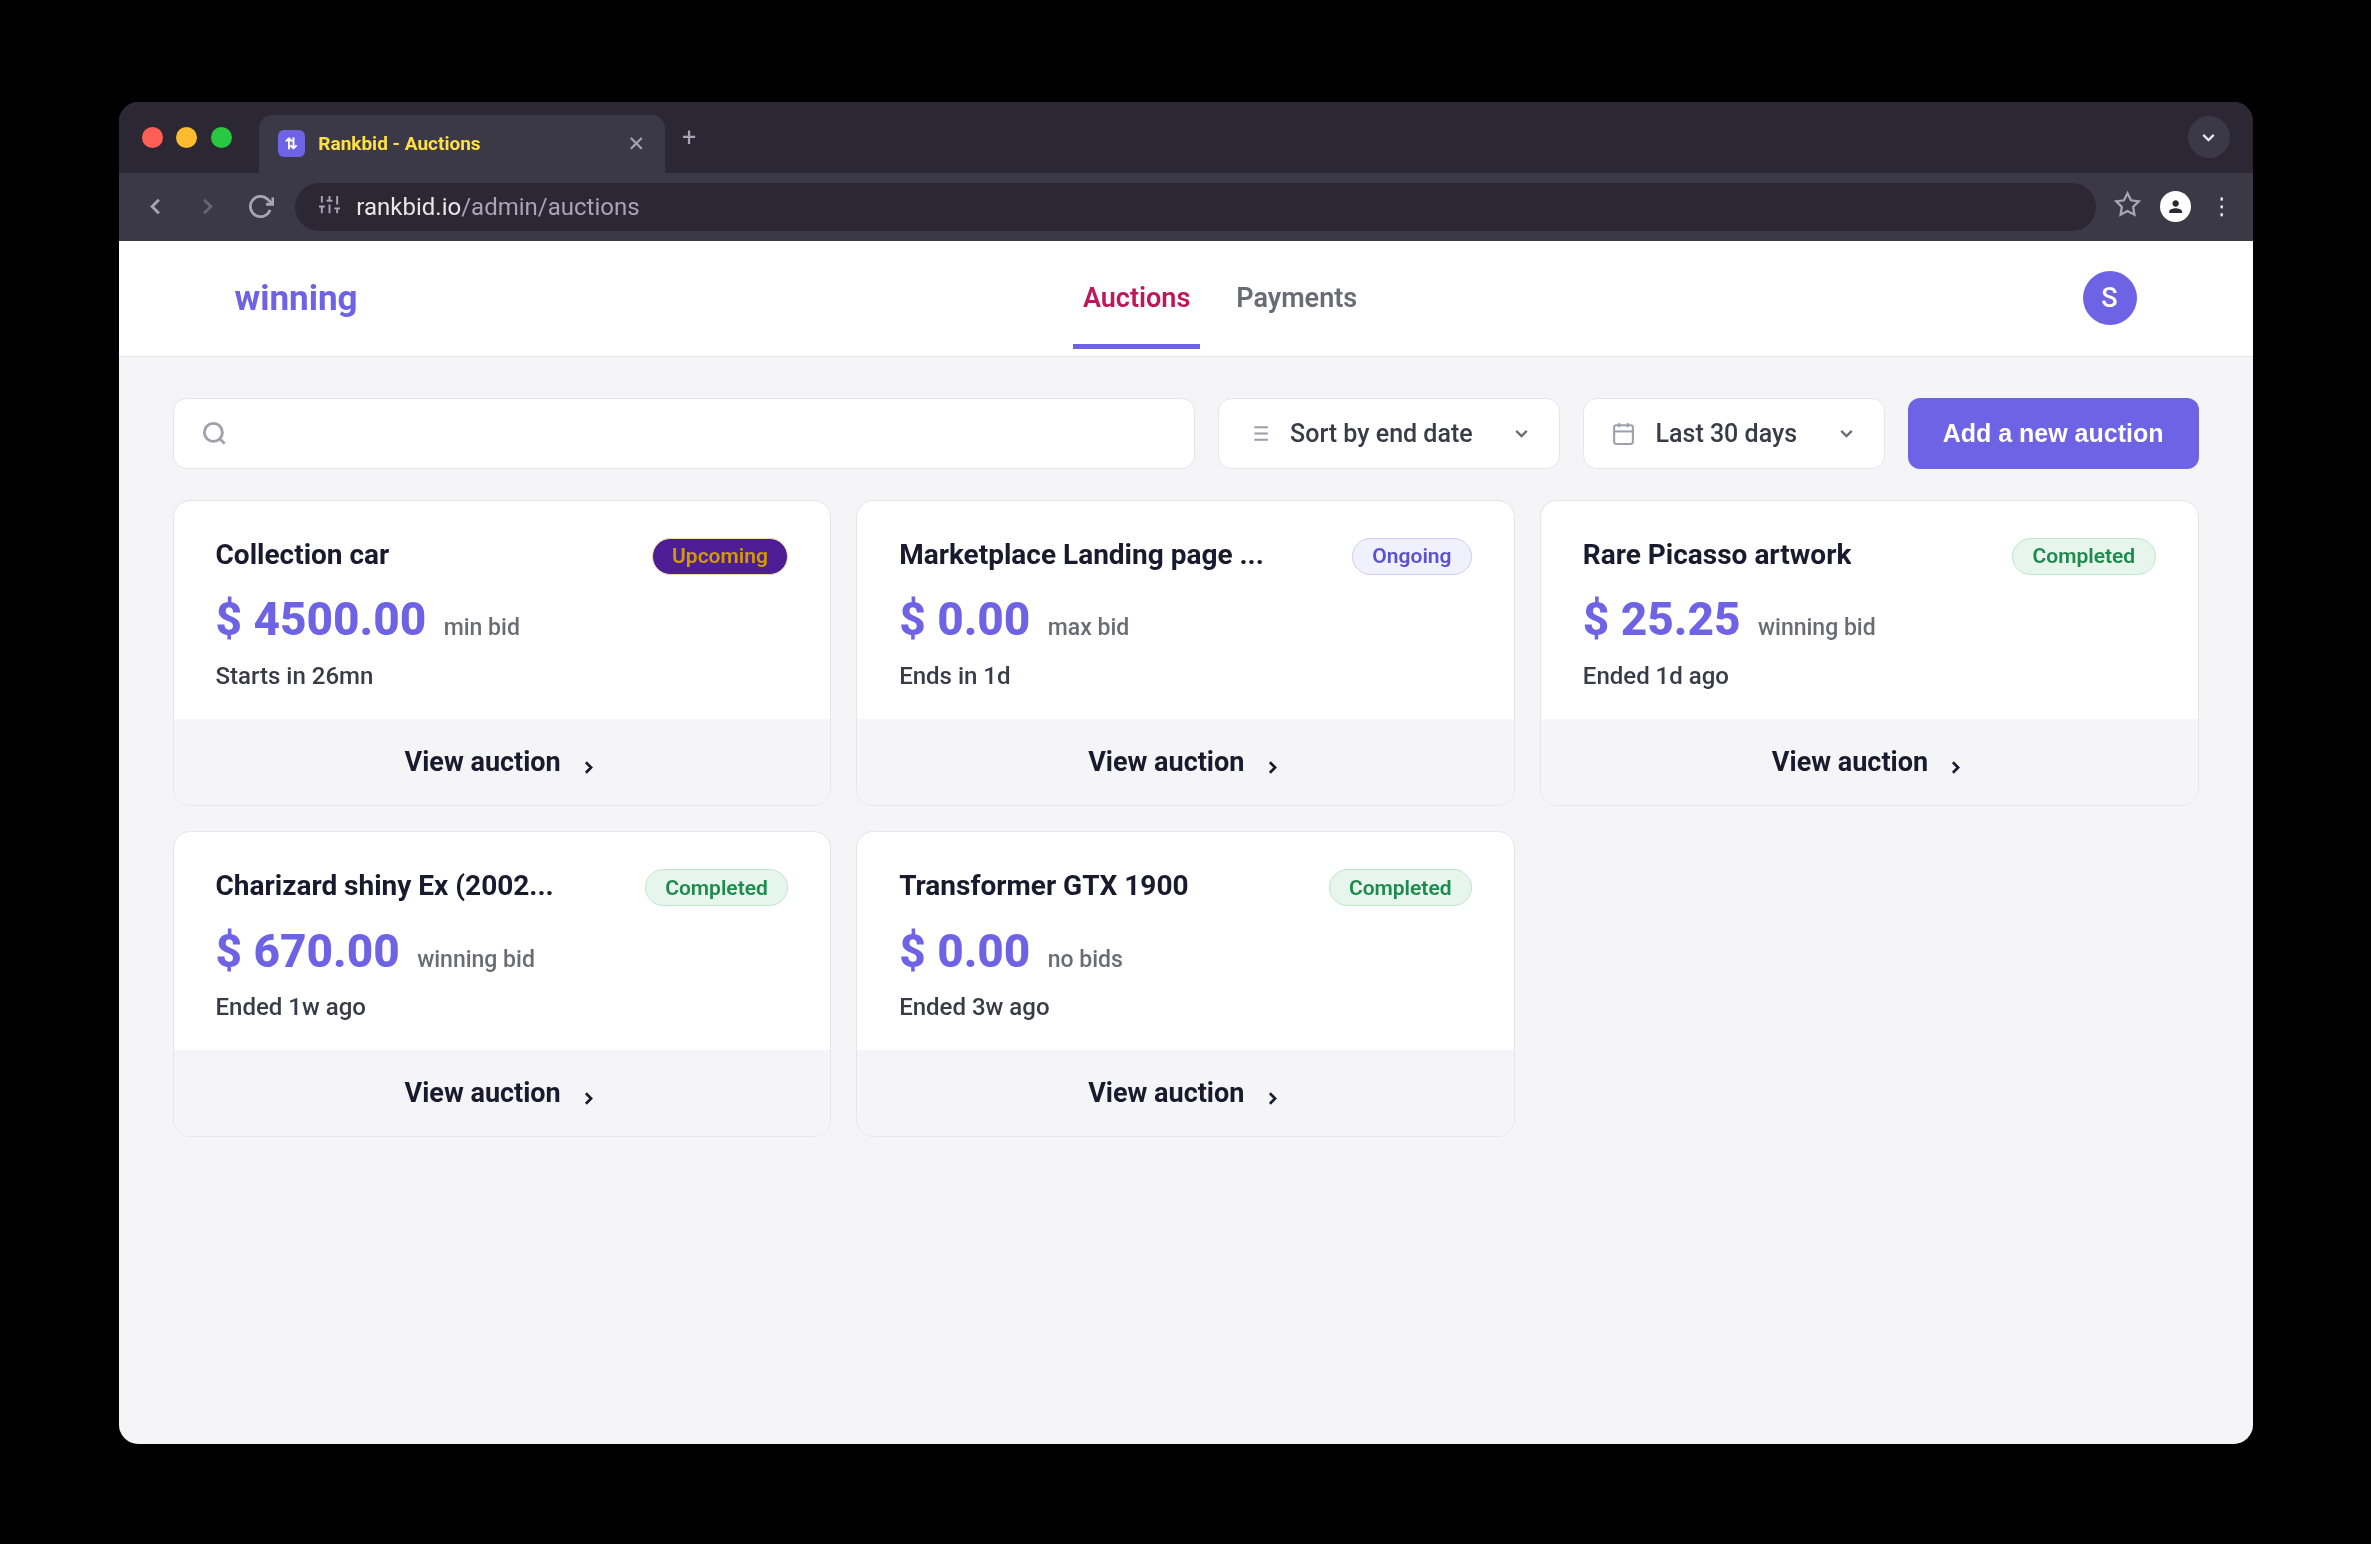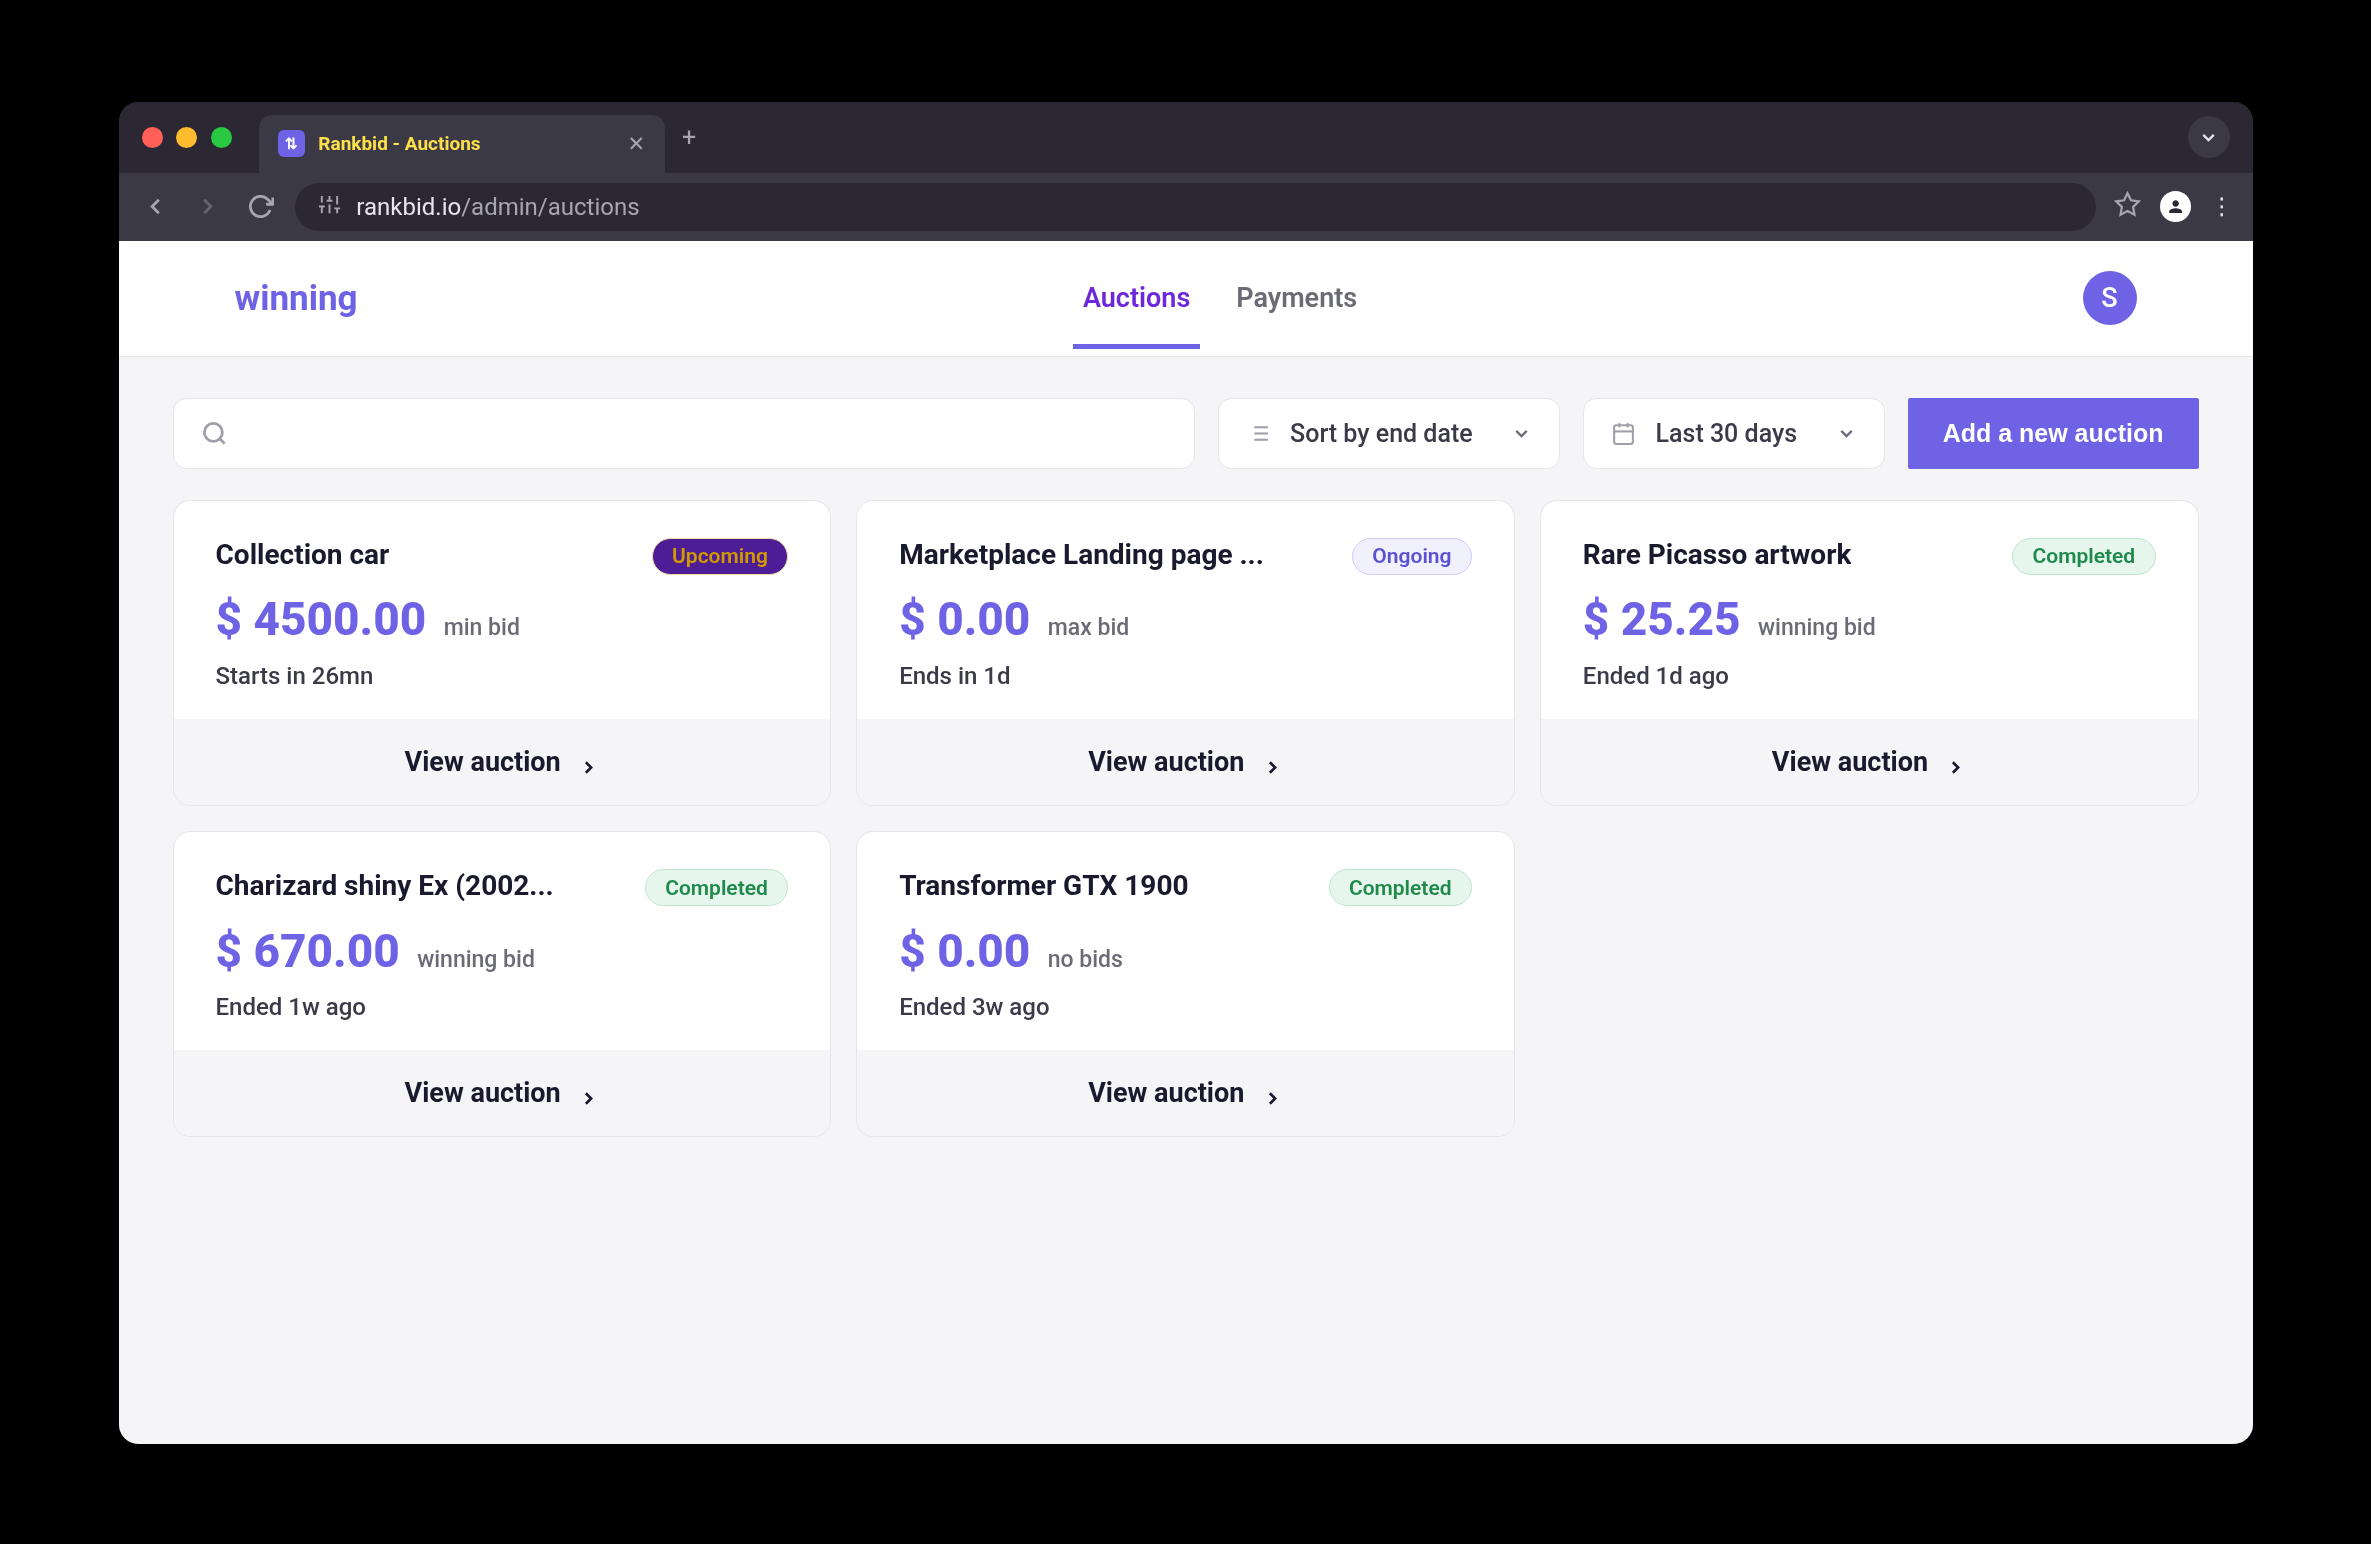--- a/index.html
+++ b/index.html
@@ -170,21 +170,21 @@
 .nav-tab {
   font-size: 27px;
   font-weight: 600;
   color: #6b6b76;
   cursor: pointer;
   padding-bottom: 35px;
   margin-bottom: -35px;
   position: relative;
 }
 .nav-tab.active {
-  color: #6d28d9;
+  color: #be185d;
 }
 .nav-tab.active::after {
   content: '';
   position: absolute;
   bottom: 0;
   left: -9.7px;
   right: -9.7px;
   height: 4.8px;
   background: #6e62e5;
 }
@@ -241,21 +241,21 @@
   color: #3a3a48;
   font-weight: 500;
   white-space: nowrap;
 }
 .dropdown svg.leading { color: #a0a0ab; width: 25px; height: 25px; }
 .dropdown svg.chevron { color: #6b6b76; width: 21px; height: 21px; margin-left: 19.3px; }
 .primary-btn {
   background: #6e62e5;
   color: #fff;
   border: none;
-  border-radius: 2px;
+  border-radius: 12px;
   height: 71px;
   padding: 0 35px;
   font-size: 25px;
   font-weight: 600;
   cursor: pointer;
 }
 
 .cards-grid {
   display: grid;
   grid-template-columns: repeat(3, 1fr);

